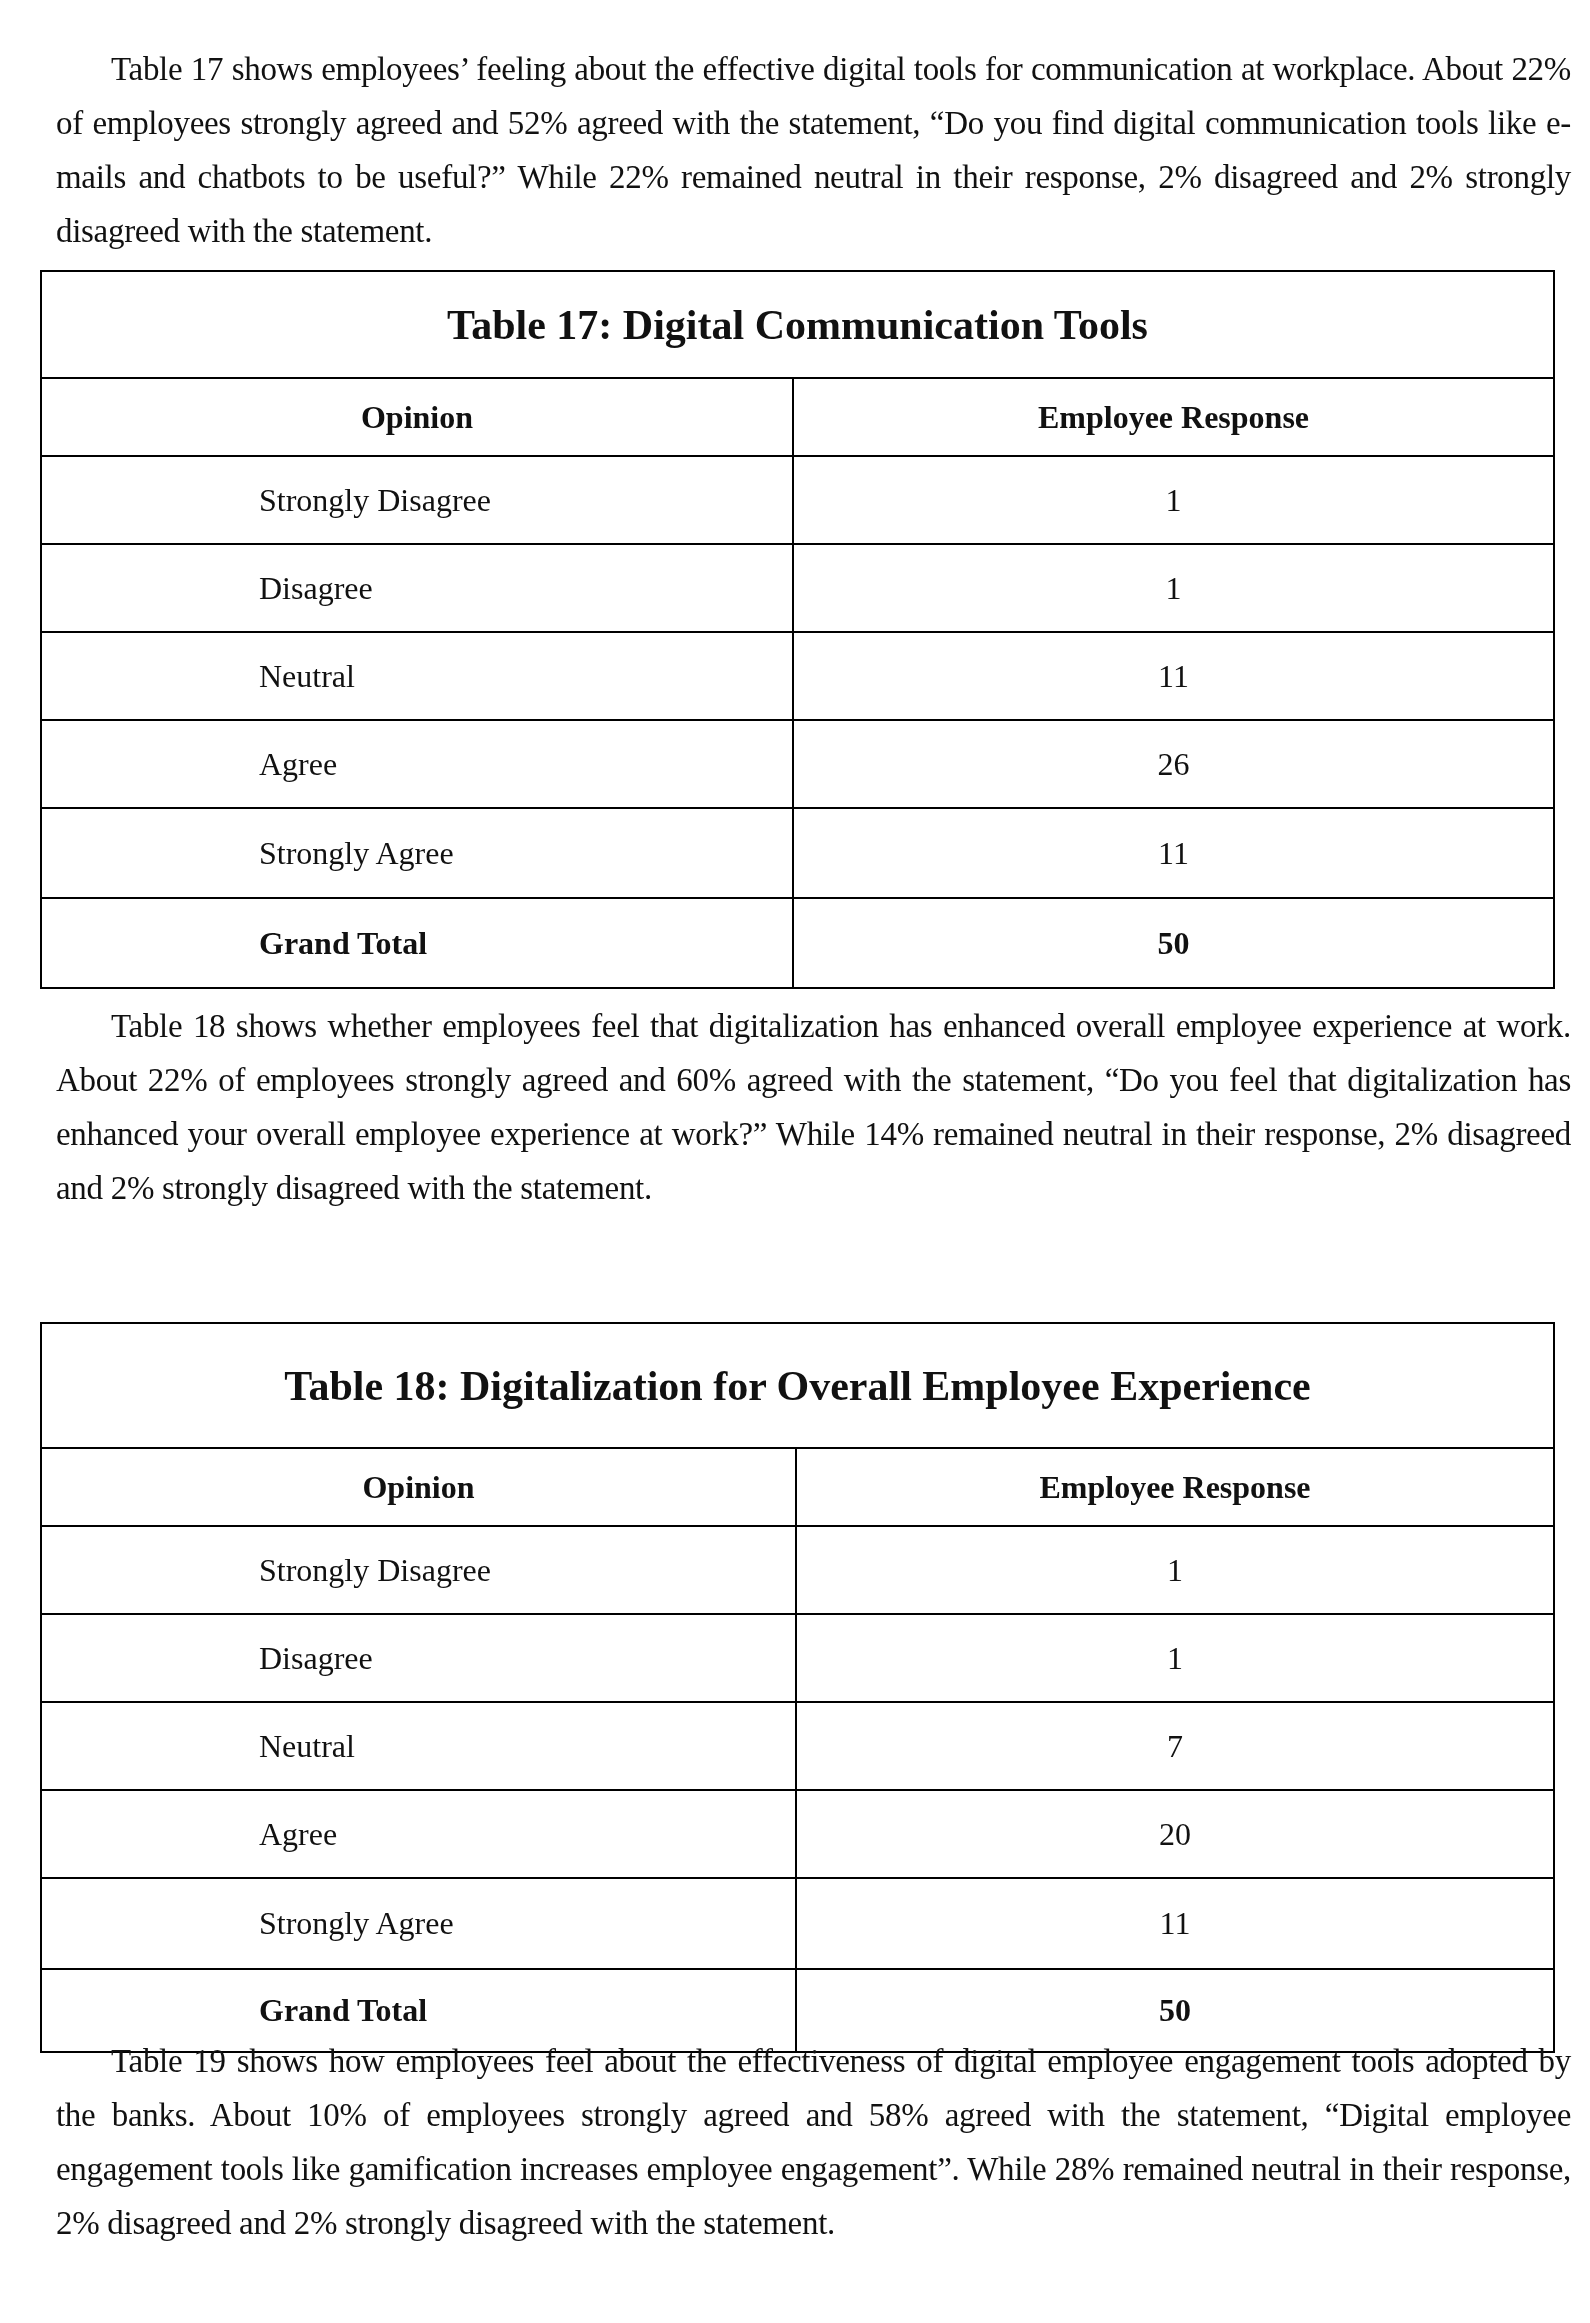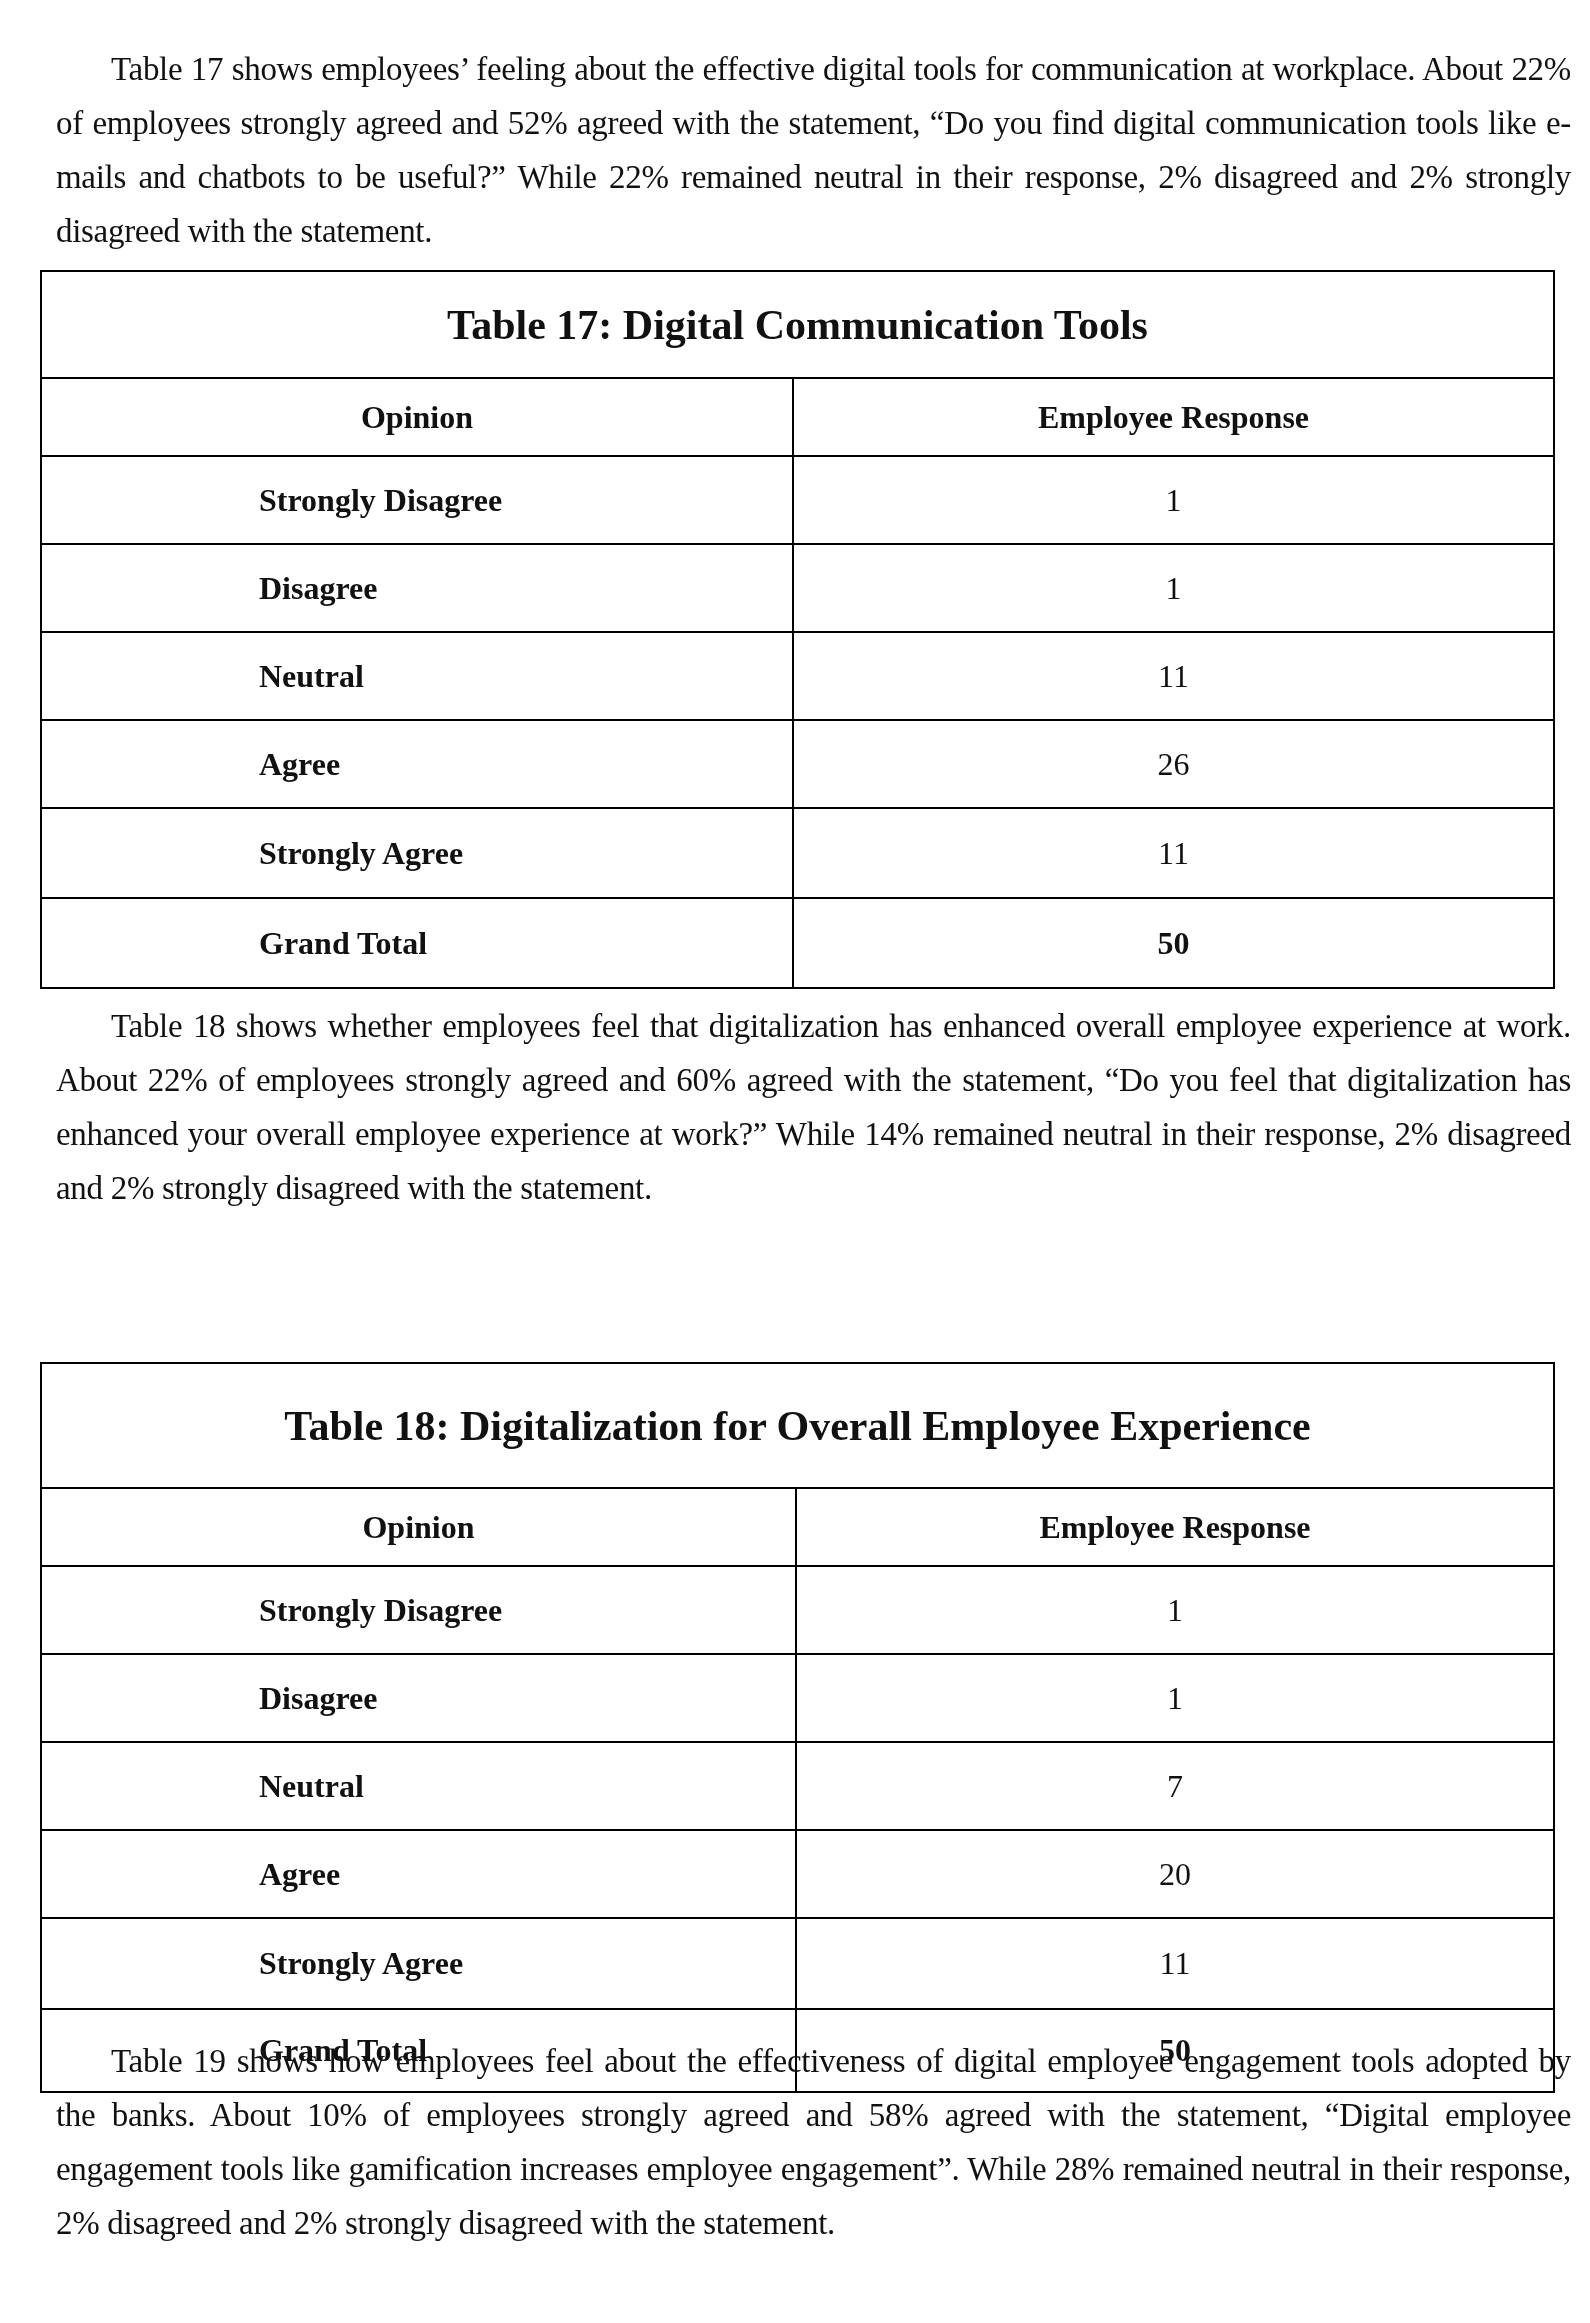--- a/index.html
+++ b/index.html
@@ -6,21 +6,21 @@
   body { width: 1590px; height: 2324px; position: relative; overflow: hidden;
          font-family: "Liberation Serif", "DejaVu Serif", serif; color: #111; }
   .para { position: absolute; left: 52px; width: 1515px; font-size: 33px; line-height: 54px;
           text-align: justify; letter-spacing: -0.3px; margin: 4px; }
   .para .indent { display: inline-block; width: 55px; }
   .tbl { position: absolute; left: 40px; width: 1515px; border-collapse: collapse;
          border: 2.9px solid #000; table-layout: fixed; }
   .tbl td, .tbl th { border: 2.4px solid #000; font-size: 32px; padding: 0; }
   .tbl .title-cell { text-align: center; font-weight: bold; font-size: 42px; }
   .tbl th { font-weight: bold; }
-  .tbl td.op { padding-left: 217px; text-align: left; font-weight: bold; }
+  .tbl td.op { padding-left: 217px; text-align: left; }
   .tbl td.val { text-align: center; }
   .tbl tr.total td { font-weight: bold; }
   .col1 { width: 752px; }
 </style>
 </head>
 <body>
 
 <p class="para" style="top:38px;"><span class="indent"></span><span>Table 17 shows employees’ feeling about the effective digital tools for communication at workplace. About 22% of employees strongly agreed and 52% agreed with the statement, “Do you find digital communication tools like e-mails and chatbots to be useful?” While 22% remained neutral in their response, 2% disagreed and 2% strongly disagreed with the statement.</span></p>
 
 <table class="tbl" style="top:270px;">
@@ -58,21 +58,21 @@
   </tr>
   <tr class="total" style="height:90px;">
     <td class="op">Grand Total</td>
     <td class="val">50</td>
   </tr>
 </tbody>
   </table>
 
 <p class="para" style="top:995px;"><span class="indent"></span><span>Table 18 shows whether employees feel that digitalization has enhanced overall employee experience at work. About 22% of employees strongly agreed and 60% agreed with the statement, “Do you feel that digitalization has enhanced your overall employee experience at work?” While 14% remained neutral in their response, 2% disagreed and 2% strongly disagreed with the statement.</span></p>
 
-<table class="tbl" style="top:1362px;">
+<table class="tbl" style="top:1322px;">
   <colgroup>
       <col class="col1" style="width:755px;">
       <col>
     </colgroup>
   <tbody>
       <tr style="height:125px;">
         <td colspan="2" class="title-cell">Table 18: Digitalization for Overall Employee Experience</td>
       </tr>
   <tr style="height:78px;">
     <th>Opinion</th>

